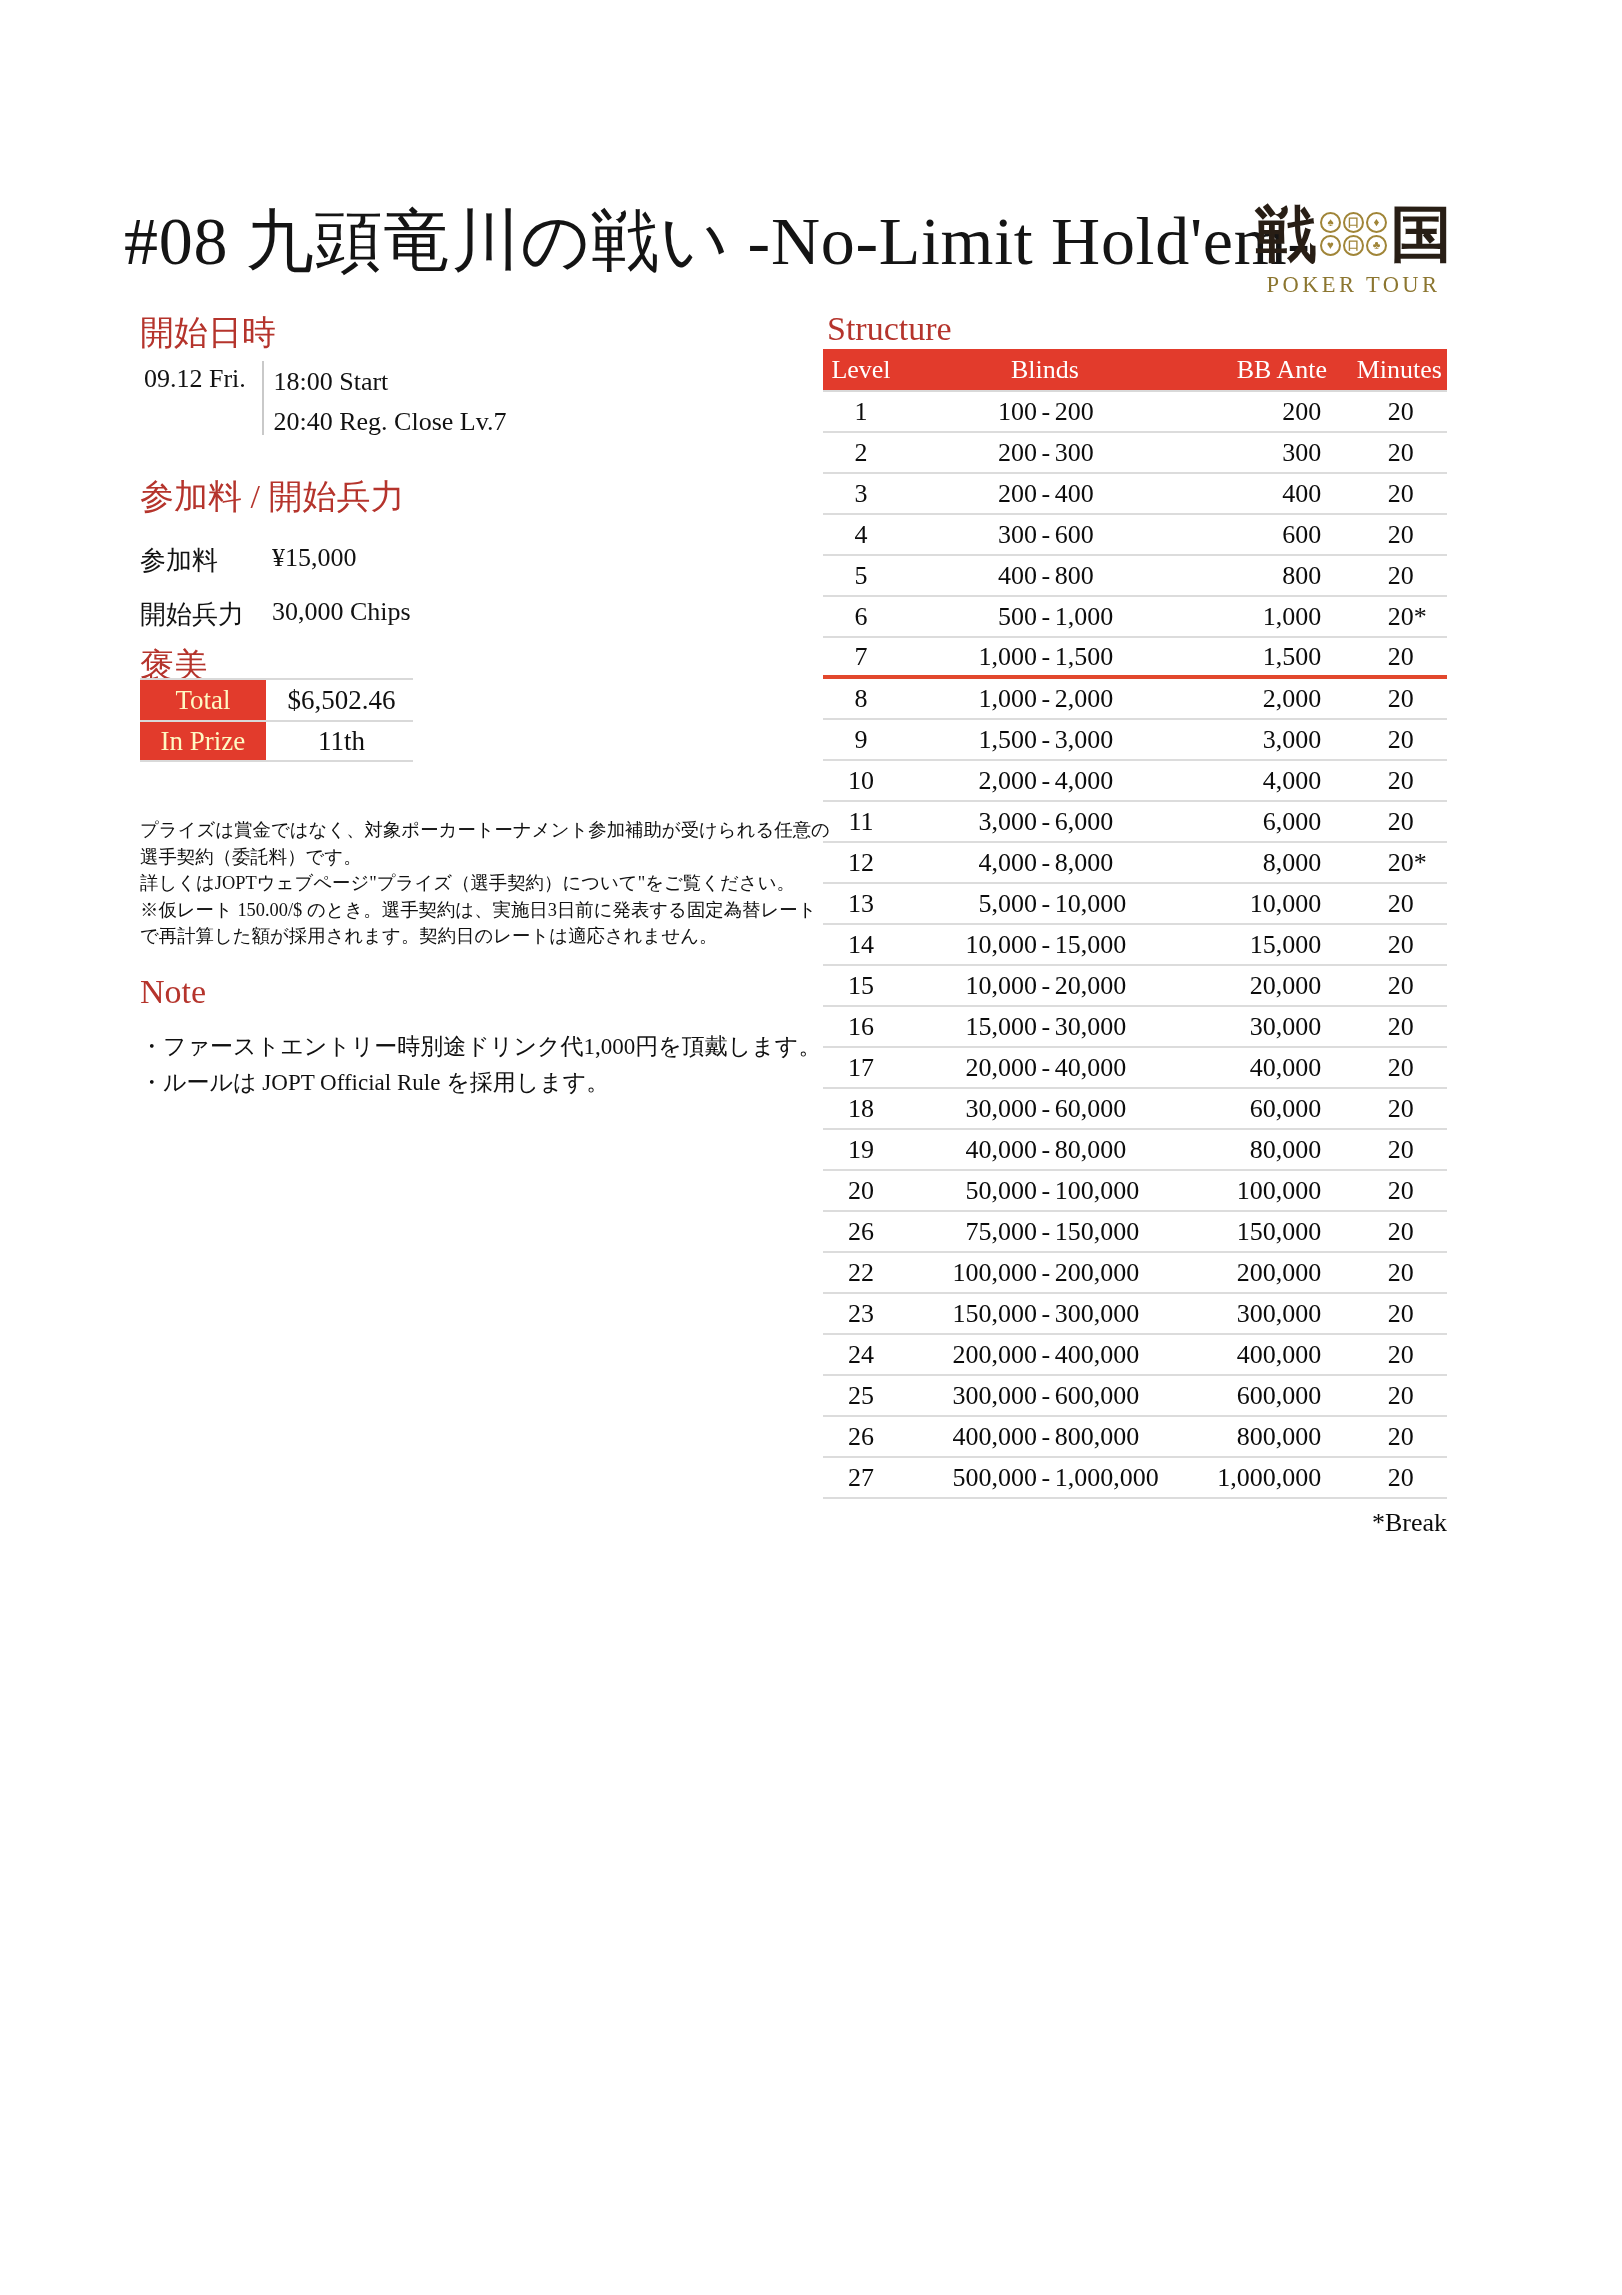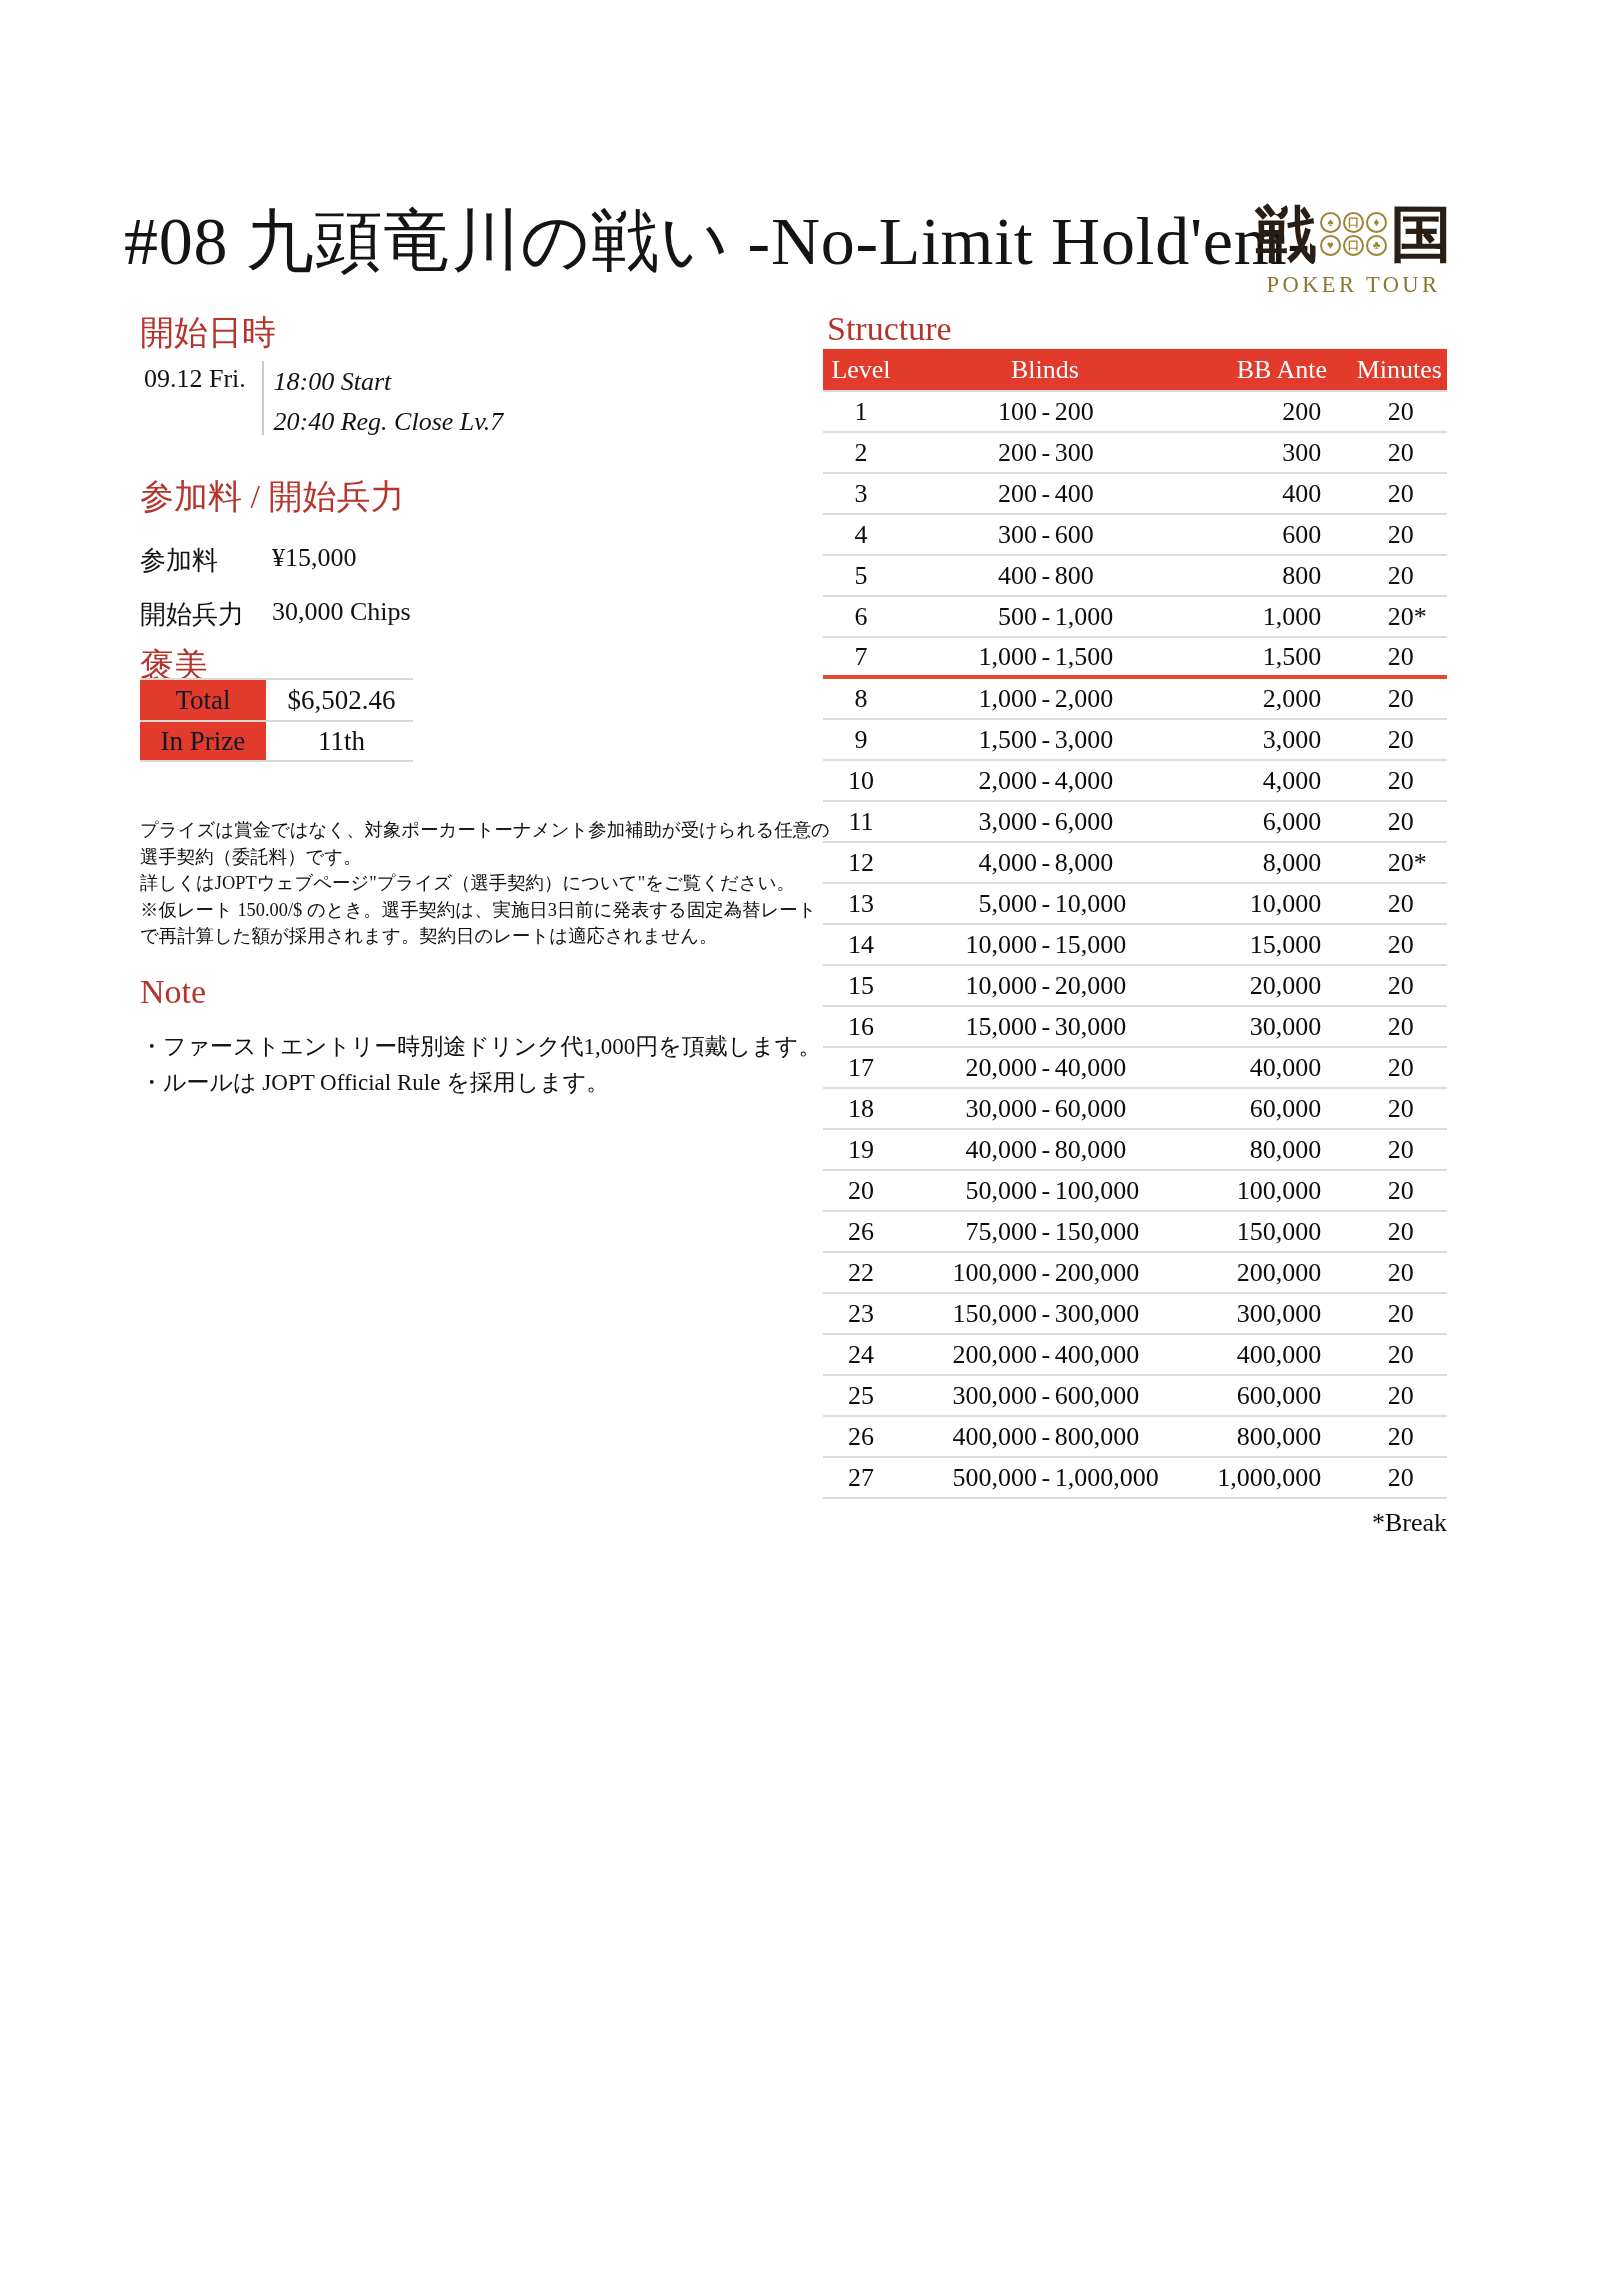--- a/index.html
+++ b/index.html
@@ -35,34 +35,34 @@
   .h-schedule { top:310px;text-align:right; }
   .h-entry    { top:474px; }
   .h-reward   { top:643px; }
   .h-note     { top:973px; }
   .h-structure{ left:827px; top:310px; }
 
   
   .sched { position:absolute; left:144px; top:361px; display:flex; }
   .sched-date { width:118px; font-size:26px; padding-top:2.7px; }
   .sched-divider { width:2px; background:#c9c9c9; height:74px; }
-  .sched-times { padding-left:9.5px; font-size:26px; line-height:40px; padding-top:1.4px; white-space:nowrap;font-style:italic; }
+  .sched-times { padding-left:9.5px; font-size:26px; line-height:40px; padding-top:1.4px; white-space:nowrap; }
 
   
   .entry-row { position:absolute; left:140px; width:477px; font-size:26px; white-space:nowrap; }
   .entry-row-1 { top:543px; }
   .entry-row-2 { top:597px; }
   .entry-value { position:absolute; left:132px; top:0; }
 
   
   .reward-table { position:absolute; left:140px; top:678px; width:273px; }
   .r-row { display:flex; height:42px; border-top:2px solid #d9d9d9; }
   .r-row:last-child { border-bottom:2px solid #d9d9d9; }
   .r-label {
-    width:126px; background:#e23b2c; color:#0f172a;
+    width:126px; background:#e23b2c; color:#fef9c3;
     display:flex; align-items:center; justify-content:center; font-size:27px;
   }
   .r-value {
     width:143px; margin-left:4.1px; color:#101010;
     display:flex; align-items:center; justify-content:center; font-size:27px;
   }
 
   
   .disclaimer { position:absolute; left:140px; top:817px; width:654px;
     font-size:18.4px; line-height:26.6px; color:#101010; white-space:nowrap; }

